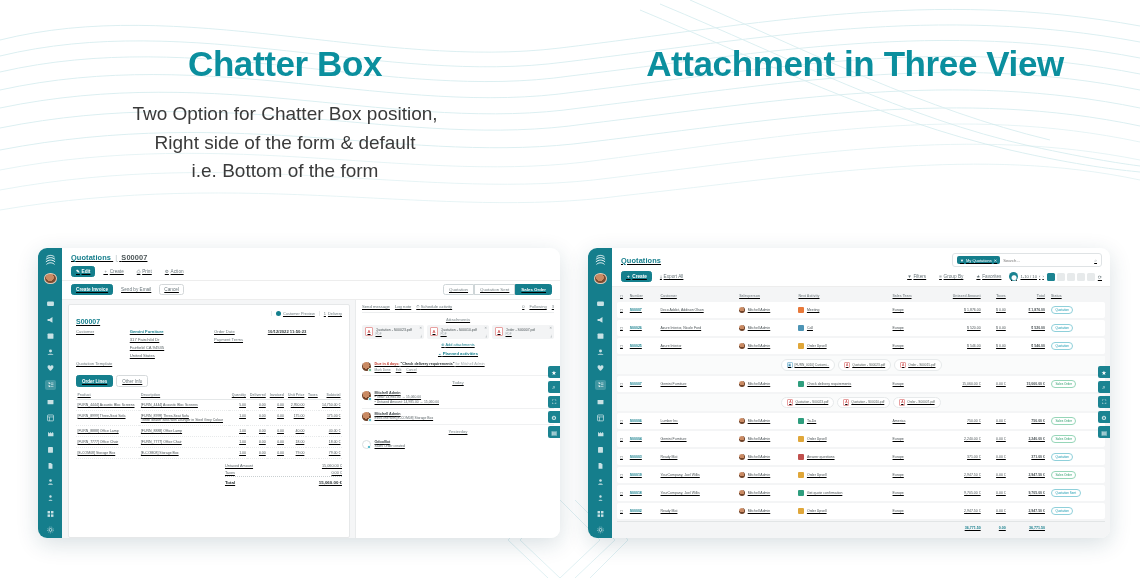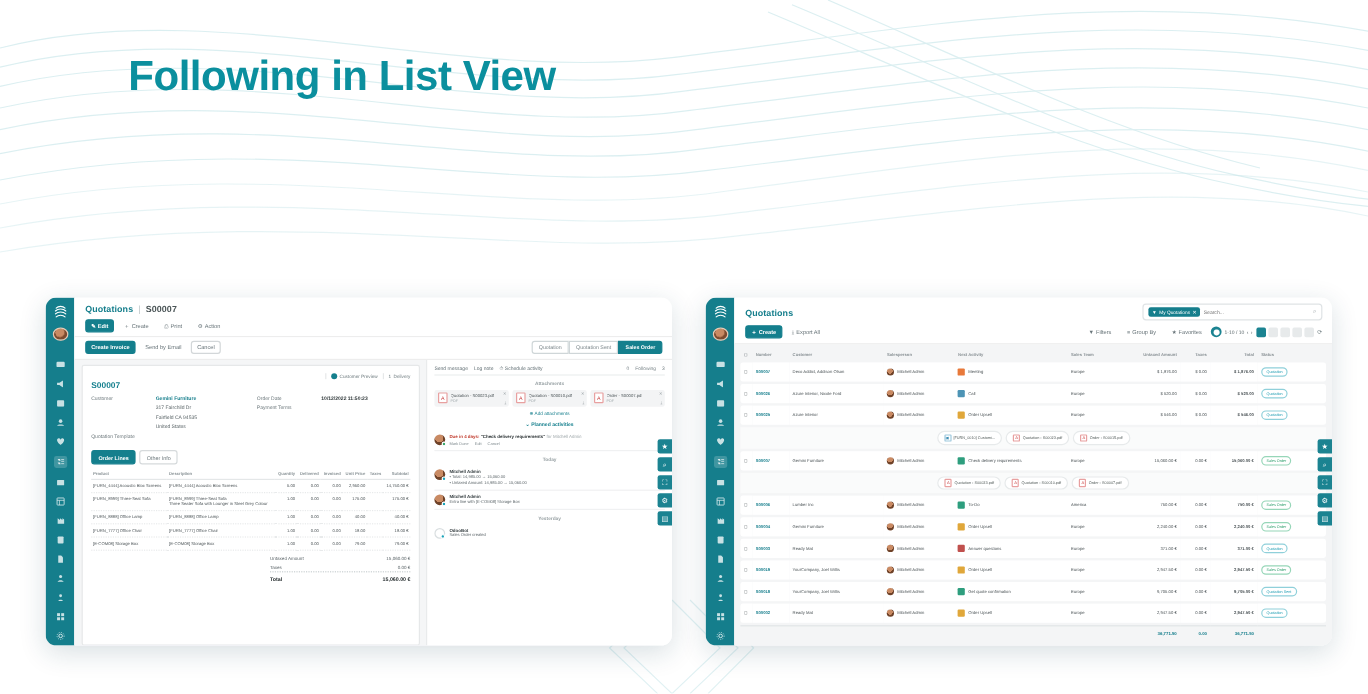--- a/index.html
+++ b/index.html
@@ -34,21 +34,21 @@
   
   .odoo-side { width:24px; background:#157e8c; flex:0 0 24px; display:flex; flex-direction:column;
                align-items:center; padding-top:5px; }
   .side-logo { width:17px; height:17px; margin-bottom:5px; }
   .side-avatar { width:13px; height:13px; border-radius:50%;
                  background:radial-gradient(circle at 45% 35%, #c98a63 0 45%, #7d4b2f 46% 100%);
                  border:1px solid #e8c9b4; margin-bottom:11px; }
   .side-ico { width:9px; height:9px; margin:4.1px 0; opacity:.85; }
   .side-ico.active { background:rgba(255,255,255,.22); border-radius:2px; padding:1px; width:11px; height:11px; }
 
-  .odoo-main { flex:1; display:flex; flex-direction:column; background:#f5f6f7; min-width:0; position:relative; }
+  .odoo-main { flex:1; display:flex; flex-direction:column; background:#f5f6f7; min-width:0; position:relative;text-decoration:underline; }
 
   
   .cp { background:#fff; padding:5px 8px 3px 9px; border-bottom:1px solid #ededed; }
   .cp-row1 { display:flex; align-items:center; justify-content:space-between; }
   .bc { font-size:7.4px; color:#157e8c; font-weight:600; letter-spacing:.1px; white-space:nowrap;}
   .bc .sep { color:#b9c3c6; margin:0 2px; font-weight:400;}
   .bc .rec { color:#4a5456; font-weight:600;}
   .cp-row2 { display:flex; align-items:center; gap:3px; margin-top:3.5px; }
   .btn {
     font-size:4.7px; border:1px solid #d3d7d9; background:#fff; color:#69757a;
@@ -217,21 +217,27 @@
     <path d="M560,500 L600,540 L560,578"></path>
     <path d="M575,500 L615,540 L575,578"></path>
     <path d="M590,496 L628,540 L590,578"></path>
     <path d="M560,500 L520,540 L560,578"></path>
     <path d="M548,500 L508,540 L548,578"></path>
   </g>
 </svg>
 
 <div class="headline-row">
   <div class="headline-col">
-    <h1>Following in List View</h1>
+    <h1>Chatter Box</h1>
+    <p style="white-space:pre-line">Two Option for Chatter Box position,
+Right side of the form &amp; default
+i.e. Bottom of the form</p>
+  </div>
+  <div class="headline-col">
+    <h1>Attachment in Three View</h1>
   </div>
 </div>
 
 <div class="mock mock-left">
 
   <div class="odoo-side">
     <svg class="side-logo" viewBox="0 0 24 24">
       <path d="M6 6c3-3 9-3 12 0M5 10c3.5-3.5 10.5-3.5 14 0M5 14c3.5-3.5 10.5-3.5 14 0M6 18c3-3 9-3 12 0" fill="none" stroke="#ffffff" stroke-width="1.5" stroke-linecap="round"></path>
     </svg>
     <div class="side-avatar"></div>

